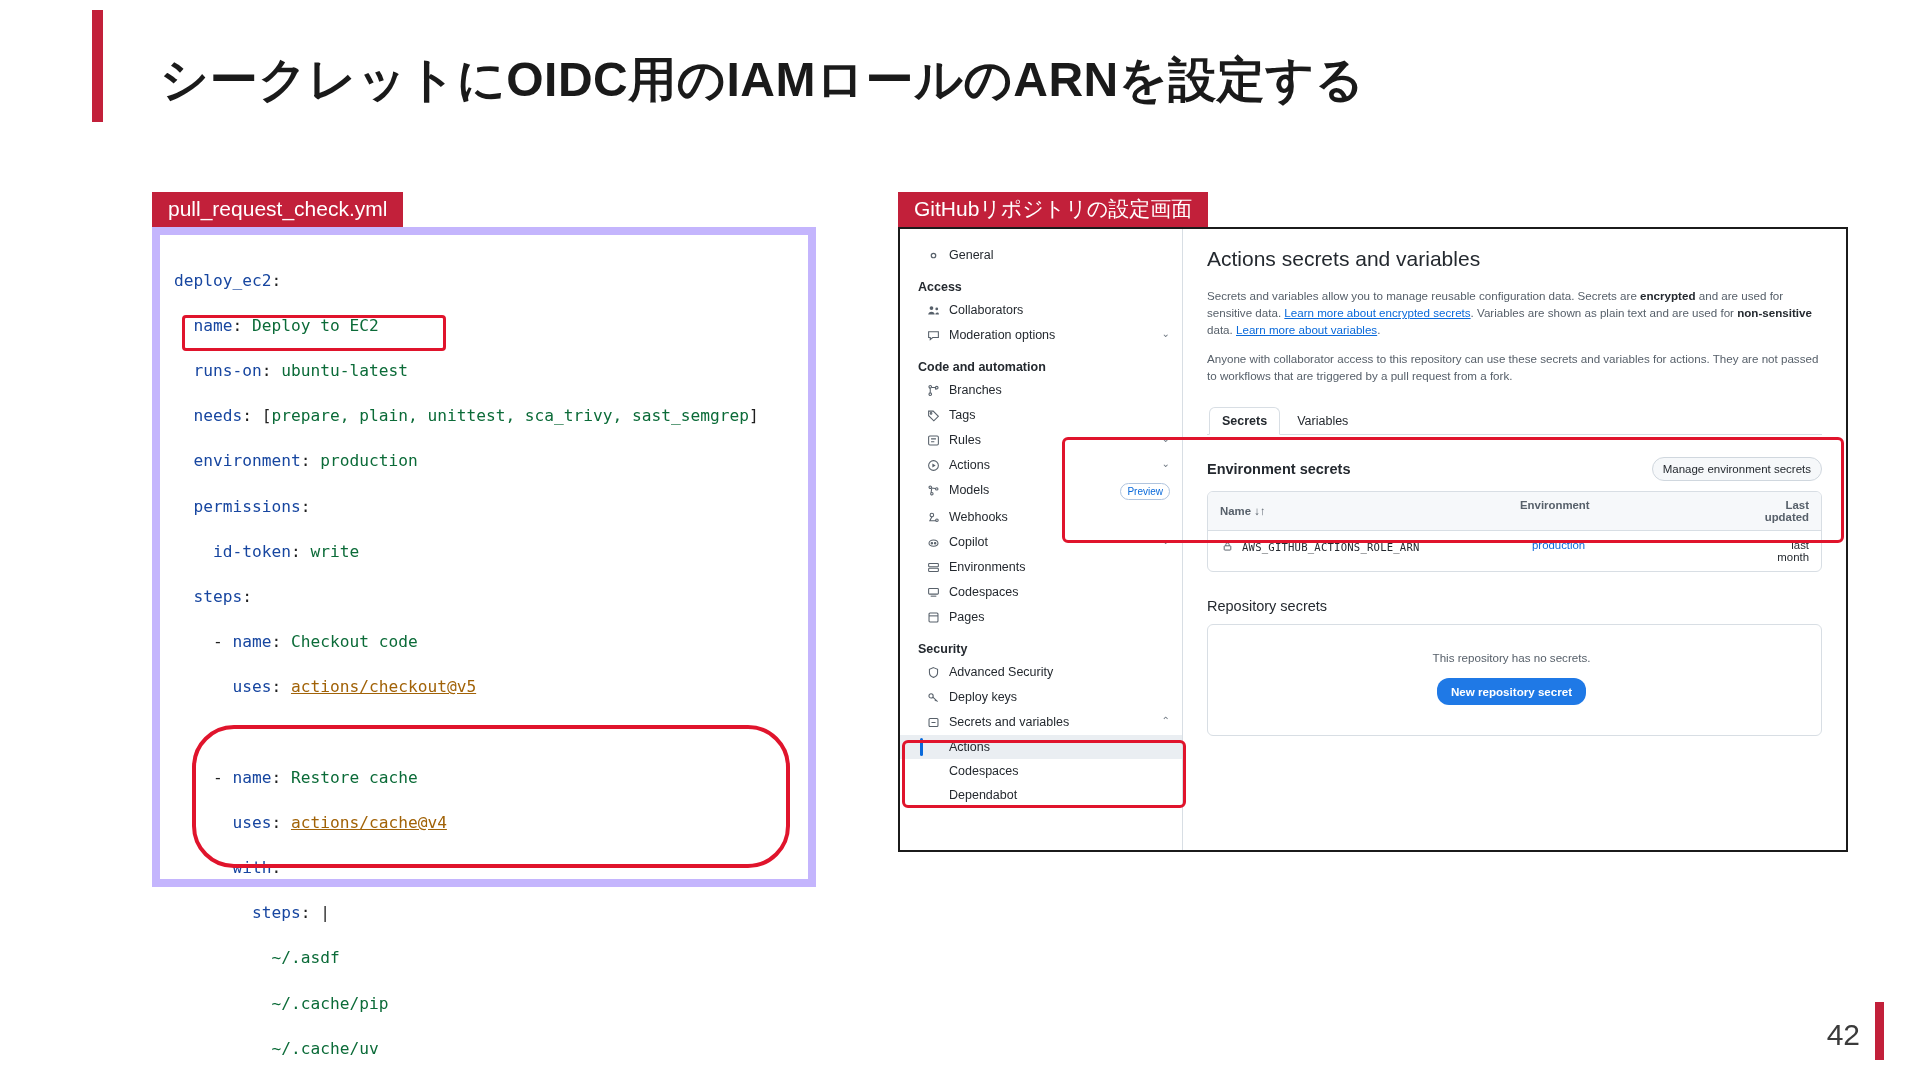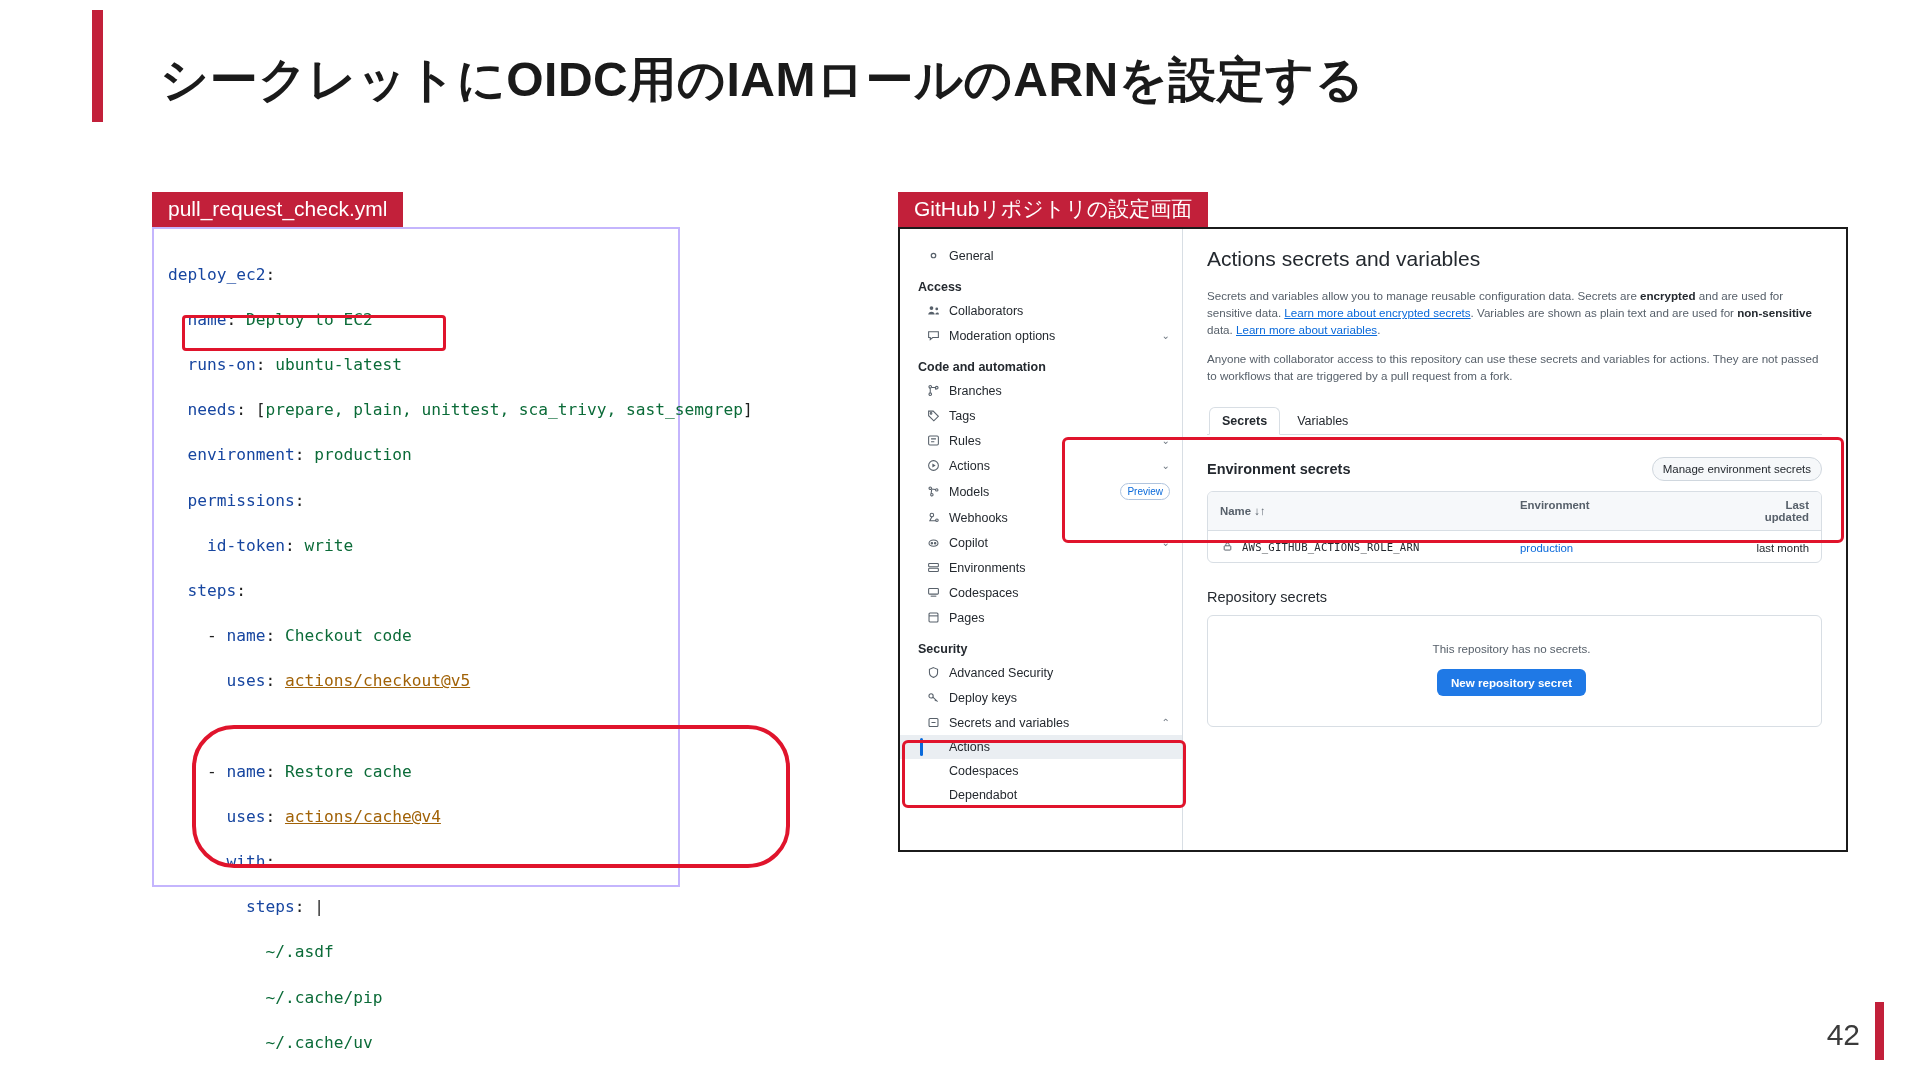--- a/index.html
+++ b/index.html
@@ -46,23 +46,23 @@
     line-height: 1.15;
   }
   #label-yaml { left: 152px; top: 192px; }
   #label-github { left: 898px; top: 192px; }
 
   
   .code-panel {
     position: absolute;
     left: 152px;
     top: 227px;
-    width: 528px;
+    width: 664px;
     height: 660px;
-    border: 2px solid #c4b5fd;
+    border: 8px solid #c4b5fd;
     background: #ffffff;
     box-sizing: border-box;
   }
   .code-block {
     position: absolute;
     left: 14px;
     top: 12px;
     font-family: "DejaVu Sans Mono", monospace;
     font-size: 16.2px;
     line-height: 22.6px;
@@ -110,21 +110,20 @@
     width: 283px;
     height: 100%;
     border-right: 1px solid #d8dee4;
     box-sizing: border-box;
     padding: 14px 0 0 0;
     font-size: 12.5px;
     color: #24292f;
   }
   .gh-nav-item {
     display: flex;
-    align-items: center;
     gap: 8px;
     padding: 5px 12px 5px 26px;
     position: relative;
     color: #24292f;
   }
   .gh-nav-item .nm { flex: 1; white-space: nowrap; }
   .gh-nav-item .chev { color: #6e7781; font-size: 10px; }
   .gh-group-title {
     padding: 12px 12px 4px 18px;
     font-size: 12.5px;
@@ -249,22 +248,23 @@
     display: flex;
     background: #f6f8fa;
     border-bottom: 1px solid #d8dee4;
     padding: 7px 12px;
     color: #57606a;
     font-weight: bold;
   }
   .tbl-row {
     display: flex;
     padding: 8px 12px;
-    align-items: flex-end;
-    color: #24292f;
+    align-items: flex-start;
+    color: #24292f;
+    gap: 12px;
   }
   .col-name { flex: 0 0 300px; display:flex; align-items:center; gap:7px; }
   .col-env  { flex: 0 0 220px; }
   .col-upd  { flex: 1; text-align: right; }
   .mono-name { font-family: "DejaVu Sans Mono", monospace; font-size: 10.6px; letter-spacing: .2px; }
   .env-link { color: #0969da; }
 
   .repo-sec-title { font-size: 14.5px; font-weight: normal; margin: 26px 0 10px 0; }
   .empty-box {
     border: 1px solid #d8dee4;
@@ -272,21 +272,21 @@
     padding: 26px 6px 30px 0;
     text-align: center;
   }
   .empty-text { font-size: 11.6px; color: #57606a; margin-bottom: 14px; }
   .btn-primary {
     display: inline-block;
     background: #1f79e6;
     color: #ffffff;
     font-size: 11.6px;
     font-weight: bold;
-    border-radius: 6px;
+    border-radius: 12px;
     padding: 7px 14px;
   }
 
   #hl-env-secrets { left: 1062px; top: 437px; width: 776px; height: 100px; border-radius: 6px; }
   #hl-secrets-nav { left: 902px; top: 740px; width: 278px; height: 62px; border-radius: 6px; }
 
   
   .page-num {
     position: absolute;
     right: 60px;

